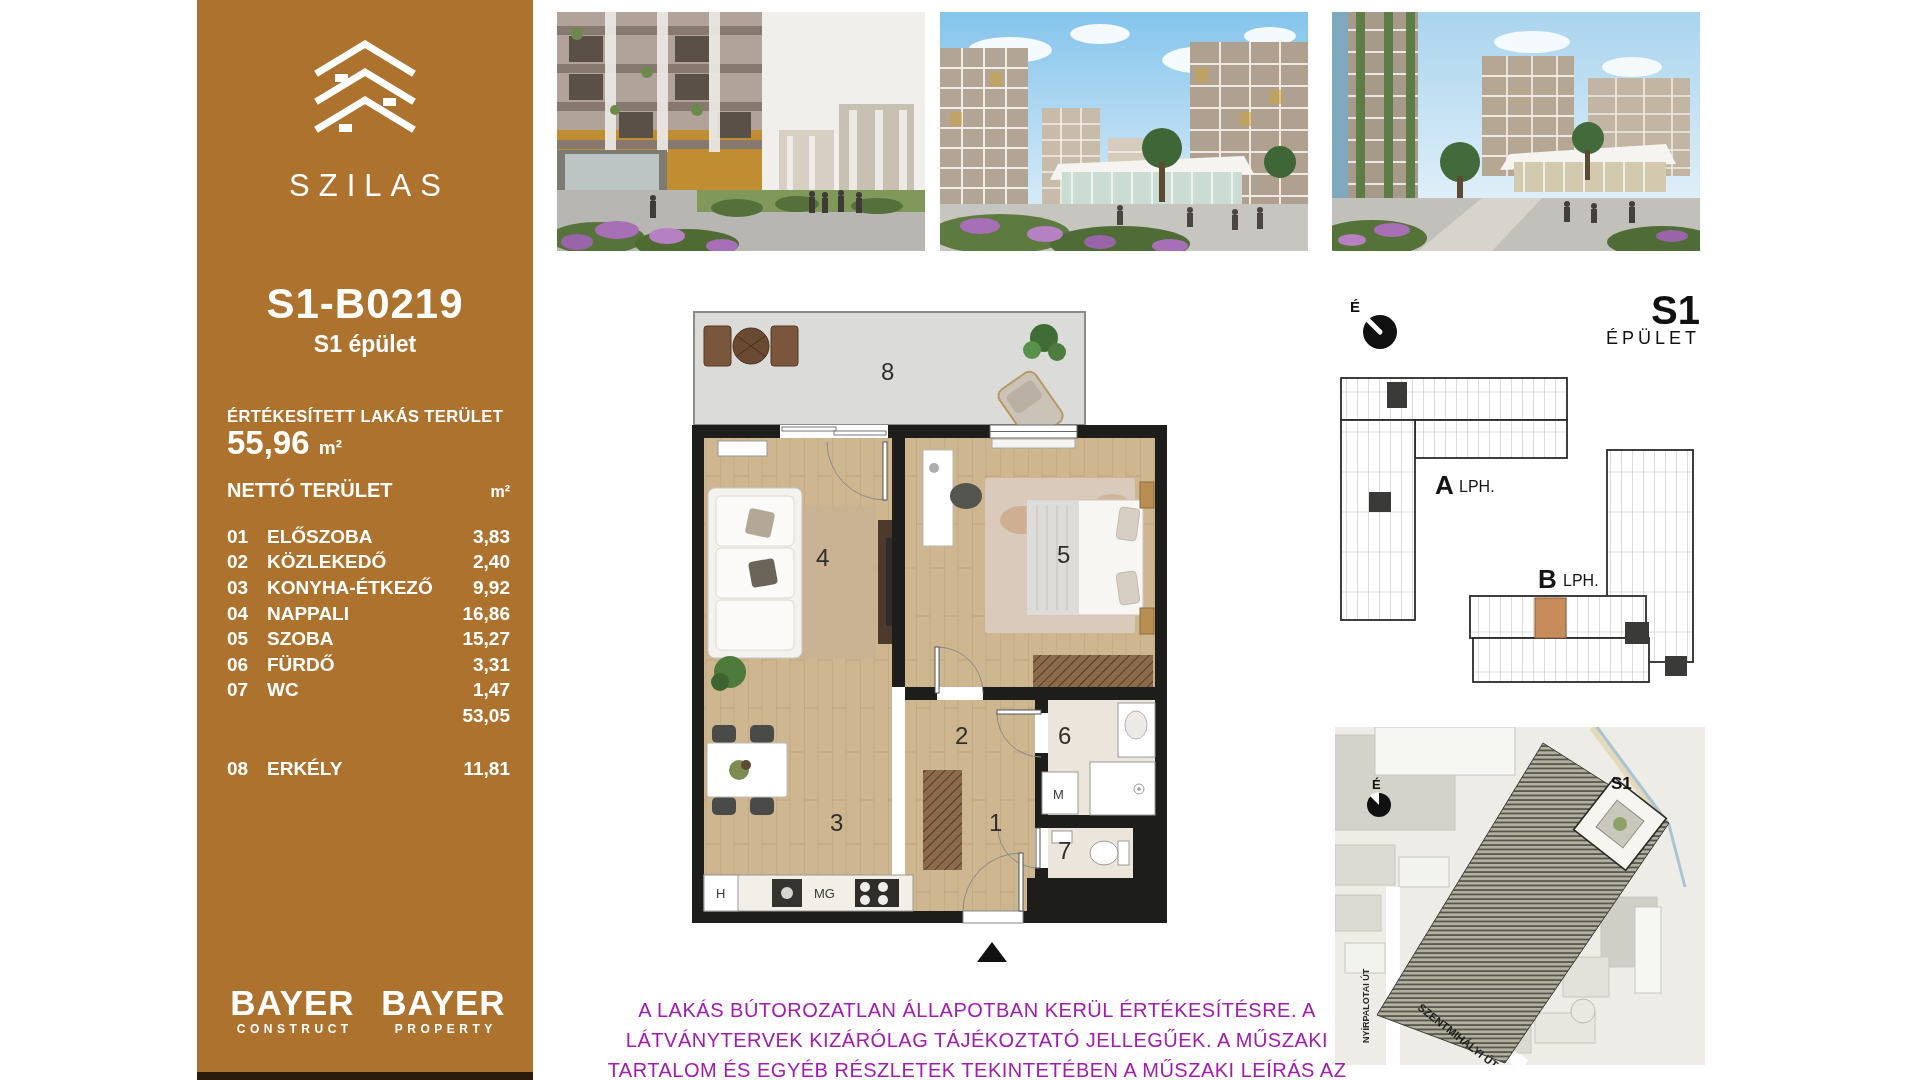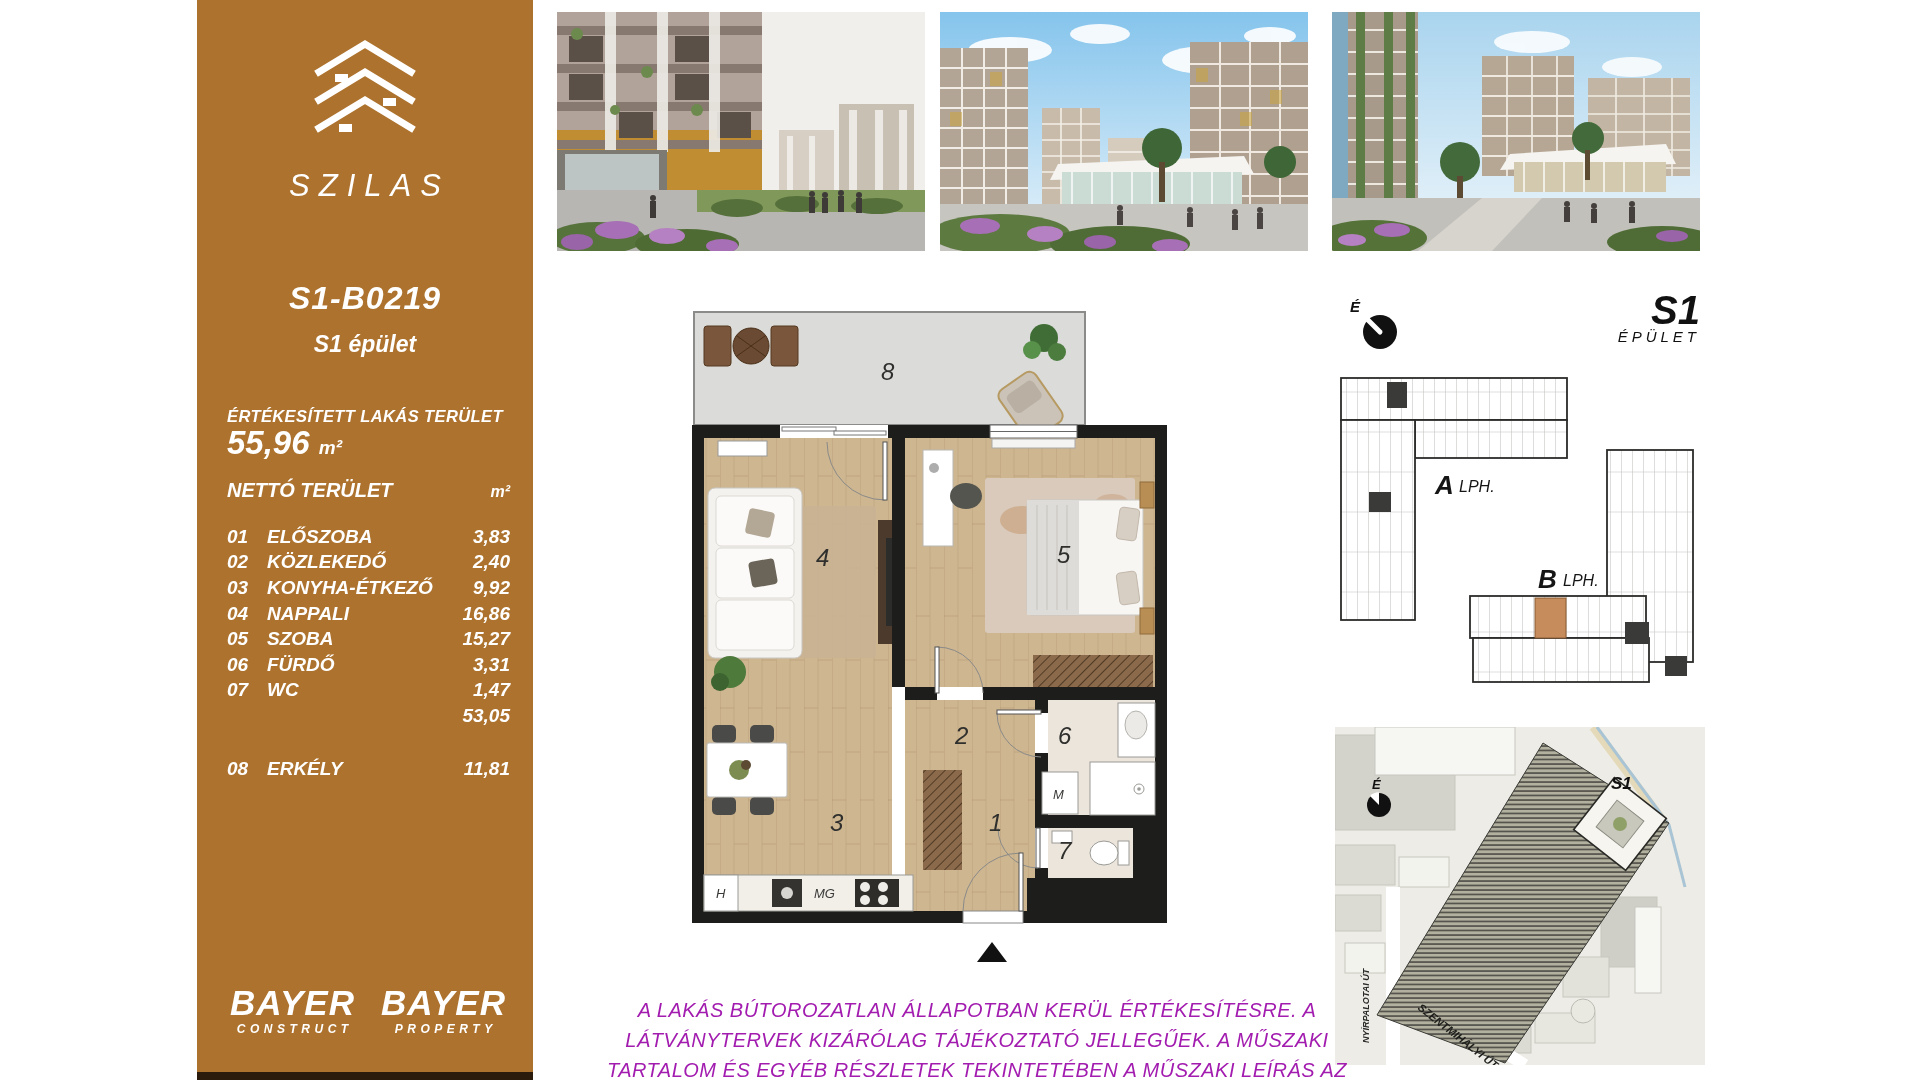--- a/index.html
+++ b/index.html
@@ -1,24 +1,24 @@
 <!DOCTYPE html>
 <html><head>
 <meta charset="utf-8">
 <style>
   html,body{margin:0;padding:0;background:#ffffff;}
   body{font-family:"Liberation Sans", sans-serif;}
-  #stage{position:relative;width:1920px;height:1080px;background:#ffffff;overflow:hidden;font-style:italic;}
+  #stage{position:relative;width:1920px;height:1080px;background:#ffffff;overflow:hidden;}
   .abs{position:absolute;}
 
   
   #sidebar{left:197px;top:0;width:336px;height:1072px;background:#AD722D;color:#ffffff;}
   #sidebar-footerbar{left:197px;top:1072px;width:336px;height:8px;background:#2B1B0C;}
   .brand-line{width:100%;text-align:center;font-weight:500;font-size:31px;letter-spacing:9px;text-indent:9px;}
-  #unit-code{width:100%;text-align:center;top:280px;font-size:32px;font-weight:800;letter-spacing:1px;}
+  #unit-code{width:100%;text-align:center;top:280px;font-size:42px;font-weight:800;letter-spacing:1px;}
   .unit-sub{width:100%;text-align:center;font-size:23px;font-weight:700;}
   #sold-label{left:30px;top:407px;font-size:16.5px;font-weight:700;letter-spacing:.4px;}
   #sold-value{left:30px;top:424px;font-size:33px;font-weight:700;}
   #sold-value .unit{font-size:19px;font-weight:700;}
   #net-row{left:30px;top:479px;width:283px;font-size:20px;font-weight:700;display:flex;justify-content:space-between;align-items:baseline;}
   #net-row .unit{font-size:16px;}
   #area-table{left:30px;top:524px;width:283px;font-size:19px;font-weight:600;}
   .arow{display:flex;height:25.6px;align-items:center;}
   .arow .num{width:40px;}
   .arow .nm{flex:1;}
@@ -31,21 +31,21 @@
   .bayer .sub{font-size:12px;font-weight:700;letter-spacing:4.5px;text-indent:4.5px;margin-top:2px;}
 
   
   .photo{top:12px;width:368px;height:239px;overflow:hidden;}
   #photo1{left:557px;} #photo2{left:940px;} #photo3{left:1332px;}
 
   
   #bp-compass{left:1344px;top:296px;width:70px;height:60px;}
   #bp-title{left:1480px;top:292px;width:220px;text-align:right;color:#111;}
   #bp-title .big{font-size:40px;font-weight:800;line-height:36px;}
-  #bp-title .small{font-size:15px;font-weight:400;letter-spacing:4px;}
+  #bp-title .small{font-size:18px;font-weight:400;letter-spacing:4px;}
 
   
   #disclaimer{left:582px;top:995px;width:790px;color:#a21caf;font-size:20px;line-height:1.5;letter-spacing:.5px;text-align:center;font-weight:400;}
 
   svg text{font-family:"Liberation Sans", sans-serif;}
 </style>
 </head>
 <body>
 
 <div id="stage">

